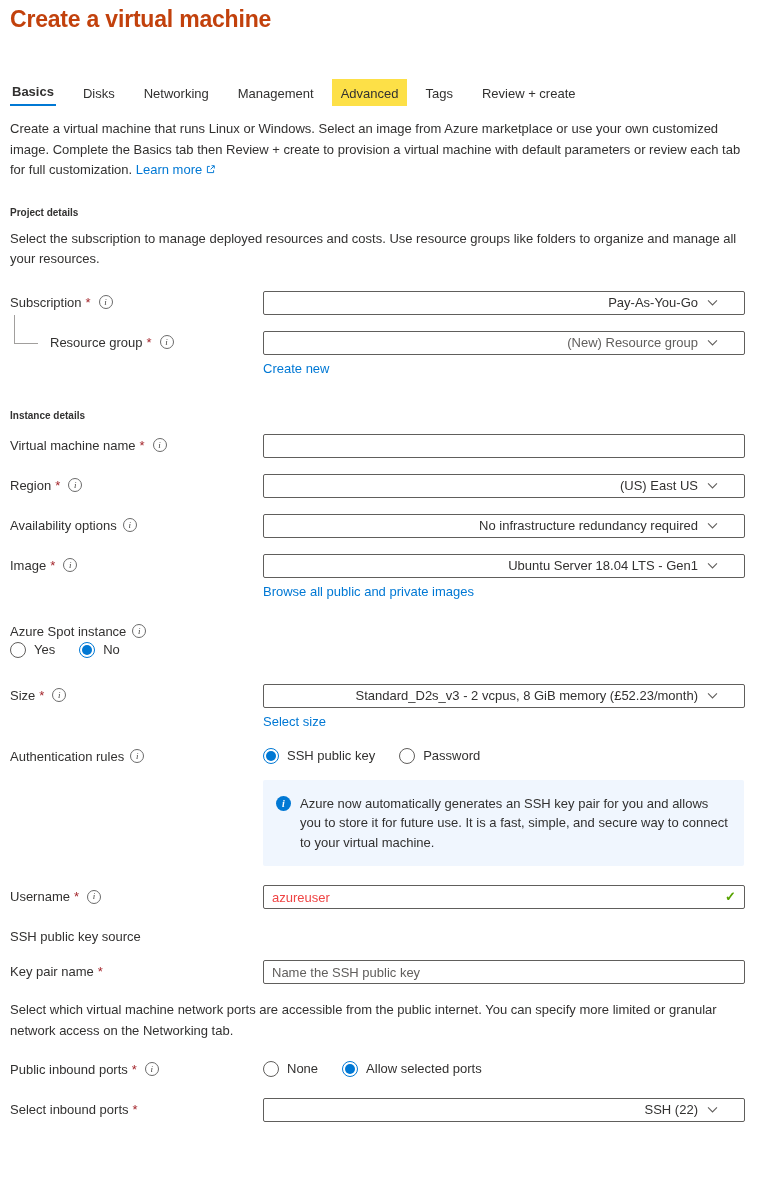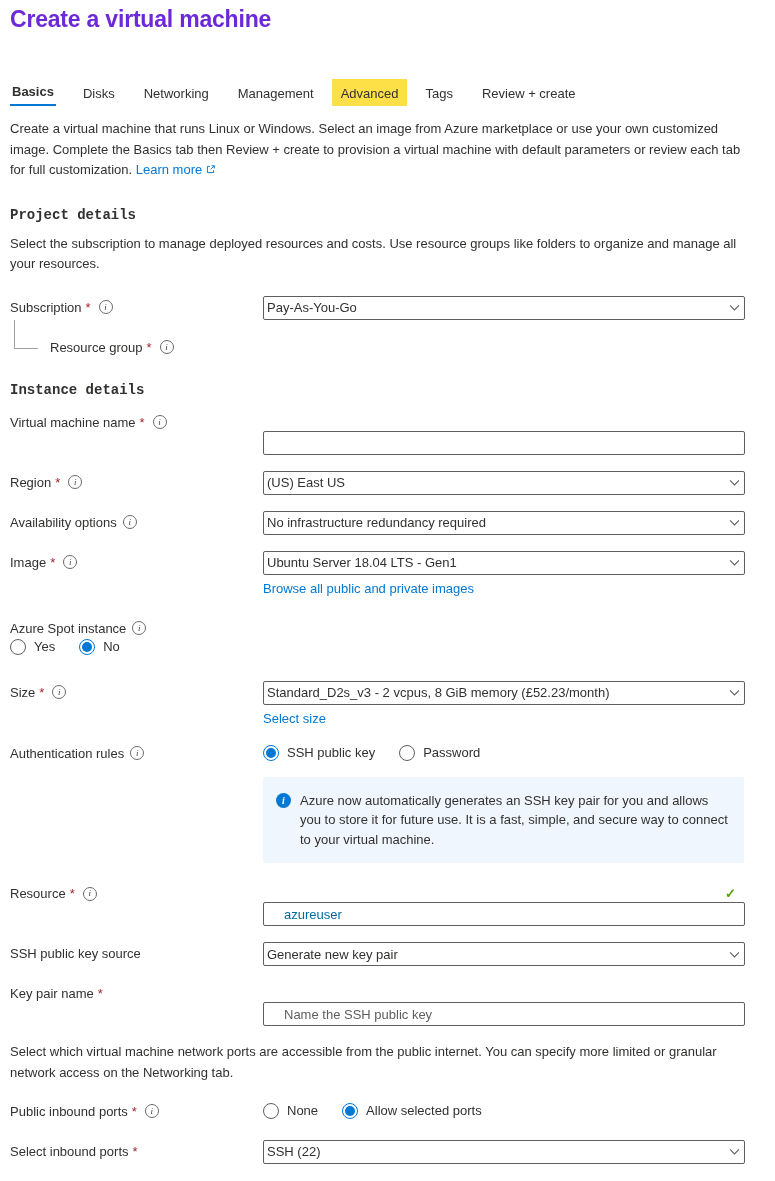--- a/index.html
+++ b/index.html
@@ -4,33 +4,33 @@
 <style>
   * { box-sizing: border-box; }
   html, body { margin: 0; padding: 0; background: #fff; }
   body {
     width: 775px; min-height: 1181px;
     font-family: "Liberation Sans", sans-serif;
     font-size: 13px; color: #323130;
   }
   .container { padding: 6px 30px 0 10px; }
 
-  .page-title { font-size: 23px; font-weight: 700; color: #6d28d9; margin: 0; letter-spacing: -0.2px; }
+  .page-title { font-size: 23px; font-weight: 700; color: #c2410c; margin: 0; letter-spacing: -0.2px; }
 
   
   .tabs { display: flex; align-items: flex-end; margin-top: 44px; }
   .tab { padding: 7px 2px 5px; margin-right: 25px; cursor: pointer; white-space: nowrap; }
   .tab.active { font-weight: 700; border-bottom: 2px solid #0078d4; padding-bottom: 5px; }
   .tab.hovered { background: #fde047; padding-left: 9px; padding-right: 9px; margin-left: -9px; margin-right: 16px; }
 
   .intro { margin-top: 13px; line-height: 1.58; max-width: 745px; }
   .link { color: #0078d4; text-decoration: none; cursor: pointer; }
   .ext-icon { margin-left: 3px; vertical-align: -1px; }
 
-  .section-heading { font-size: 14px; font-weight: 700; margin: 0; font-family: Liberation Mono, monospace; }
+  .section-heading { font-size: 10px; font-weight: 700; margin: 0; }
   .mt-section { margin-top: 26px; }
   .section-desc { margin-top: 11px; line-height: 1.55; max-width: 745px; }
 
   
   .form { margin-top: 22px; }
   .form-tight { margin-top: 13px; }
   .row { display: flex; align-items: flex-start; margin-bottom: 16px; position: relative; }
   .label-cell { width: 253px; flex: none; padding-top: 4px; display: flex; align-items: center; }
   .label-cell .lbl { margin-right: 4px; }
   .req { color: #a4262c; margin-right: 6px; }
@@ -40,28 +40,28 @@
     width: 14px; height: 14px; border: 1px solid #6b6b6b; border-radius: 50%;
     font-size: 9px; line-height: 1; display: inline-flex; align-items: center; justify-content: center;
     color: #464644; font-style: italic; font-family: "Liberation Serif", serif;
     flex: none; cursor: default; margin-left: 2px;
   }
 
   .select, .textbox-wrap input {
     height: 24px; width: 100%;
     border: 1px solid #605e5c; border-radius: 2px; background: #fff;
   }
-  .select { display: flex; align-items: center; justify-content: space-between; padding: 0 3px; cursor: pointer; }
+  .select { display: flex; align-items: center; justify-content: flex-end; padding: 0 25px; cursor: pointer; }
   .select .select-text { white-space: nowrap; overflow: hidden; }
   .select .placeholder { color: #605e5c; }
   .chev { flex: none; margin-left: 8px; }
 
   .textbox-wrap { position: relative; }
   .textbox-wrap input {
-    padding: 0 20px; font: 13px "Liberation Sans", sans-serif; color: #0369a1; outline: none; margin-top: 20px;
+    padding: 0 8px; font: 13px "Liberation Sans", sans-serif; color: #ef4444; outline: none;
   }
   .textbox-wrap input::placeholder { color: #605e5c; opacity: 1; }
   .check { position: absolute; right: 9px; top: 4px; color: #57a300; font-size: 13px; font-weight: 700; }
 
   .sub-link { display: inline-block; margin-top: 6px; }
 
   
   .radio-group { display: flex; align-items: center; padding-top: 3px; }
   .radio { display: flex; align-items: center; margin-right: 24px; cursor: pointer; }
   .radio-circle {
@@ -141,24 +141,33 @@
       </div>
     </div>
 
     <div class="row indent">
       <div class="connector"></div>
       <div class="label-cell">
         <span class="lbl">Resource group</span>
         <span class="req">*</span>
         <span class="info-icon">i</span>
       </div>
-    </div>
-  </div>
-
-  <h2 class="section-heading" style="margin-top:27px;">Instance details</h2>
+      <div class="control-cell">
+        <div class="select">
+          <span class="select-text placeholder">(New) Resource group</span>
+          <svg class="chev" width="13" height="13" viewBox="0 0 16 16">
+              <path d="M2.5 5.5 L8 11 L13.5 5.5" fill="none" stroke="#605e5c" stroke-width="1.3"></path>
+            </svg>
+        </div>
+        <a class="link sub-link">Create new</a>
+      </div>
+    </div>
+  </div>
+
+  <h2 class="section-heading" style="margin-top:34px;">Instance details</h2>
 
   <div class="form form-tight">
 
     <div class="row">
       <div class="label-cell">
         <span class="lbl">Virtual machine name</span>
         <span class="req">*</span>
         <span class="info-icon">i</span>
       </div>
       <div class="control-cell">
@@ -280,44 +289,36 @@
       <div class="control-cell">
         <div class="info-banner">
           <span class="info-badge">i</span>
           <span class="info-text">Azure now automatically generates an SSH key pair for you and allows you to store it for future use. It is a fast, simple, and secure way to connect to your virtual machine.</span>
         </div>
       </div>
     </div>
 
     <div class="row" style="margin-top:19px;">
       <div class="label-cell">
-        <span class="lbl">Resource</span>
+        <span class="lbl">Username</span>
         <span class="req">*</span>
         <span class="info-icon">i</span>
       </div>
       <div class="control-cell">
         <div class="textbox-wrap">
           <input type="text" value="azureuser" style="">
           <span class="check">✓</span>
         </div>
       </div>
     </div>
 
     <div class="row">
       <div class="label-cell">
         <span class="lbl">SSH public key source</span>
       </div>
-      <div class="control-cell">
-        <div class="select">
-          <span class="select-text">Generate new key pair</span>
-          <svg class="chev" width="13" height="13" viewBox="0 0 16 16">
-              <path d="M2.5 5.5 L8 11 L13.5 5.5" fill="none" stroke="#605e5c" stroke-width="1.3"></path>
-            </svg>
-        </div>
-      </div>
     </div>
 
     <div class="row">
       <div class="label-cell">
         <span class="lbl">Key pair name</span>
         <span class="req">*</span>
       </div>
       <div class="control-cell">
         <div class="textbox-wrap">
           <input type="text" placeholder="Name the SSH public key" style="">

